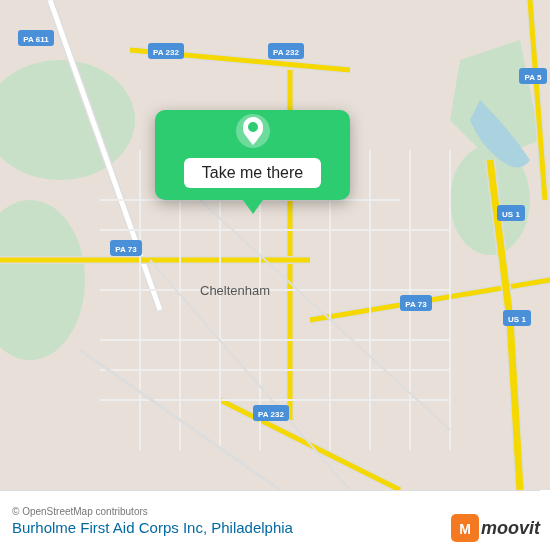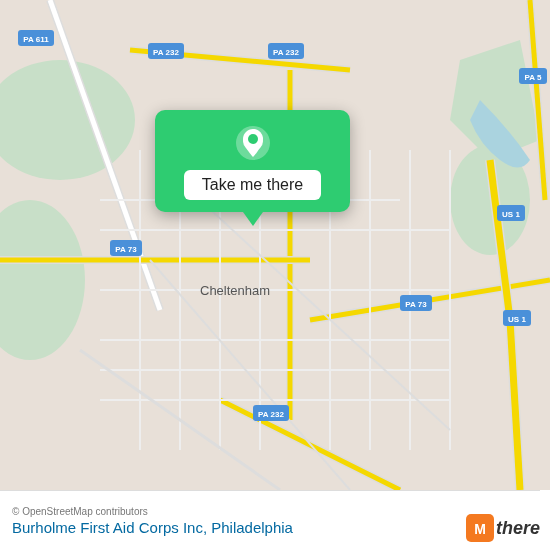--- a/index.html
+++ b/index.html
@@ -76,21 +76,21 @@
     #popup-card {
       position: absolute;
       top: 110px;
       left: 155px;
       width: 195px;
       background: #2ecc71;
       border-radius: 10px;
       display: flex;
       flex-direction: column;
       align-items: center;
-      padding: 14px 16px 12px;
+      padding: 2px 16px 12px;
       box-shadow: 0 4px 15px rgba(0,0,0,0.3);
     }
 
     #popup-card::after {
       content: '';
       position: absolute;
       bottom: -14px;
       left: 50%;
       transform: translateX(-50%);
       border-left: 10px solid transparent;
@@ -227,15 +227,15 @@
 
 <div id="bottom-bar">
   <span id="attribution">© OpenStreetMap contributors</span>
   <span id="location-name">Burholme First Aid Corps Inc, Philadelphia</span>
 
   <div id="moovit-logo">
     <svg class="moovit-icon" viewBox="0 0 28 28">
       <rect width="28" height="28" rx="5" fill="#f47920"></rect>
       <text x="14" y="20" text-anchor="middle" font-size="14" font-weight="bold" fill="white" font-family="Arial">M</text>
     </svg>
-    <span class="moovit-text">there</span>
+    <span class="moovit-text">moovit</span>
   </div>
 </div>
 
 </body></html>

